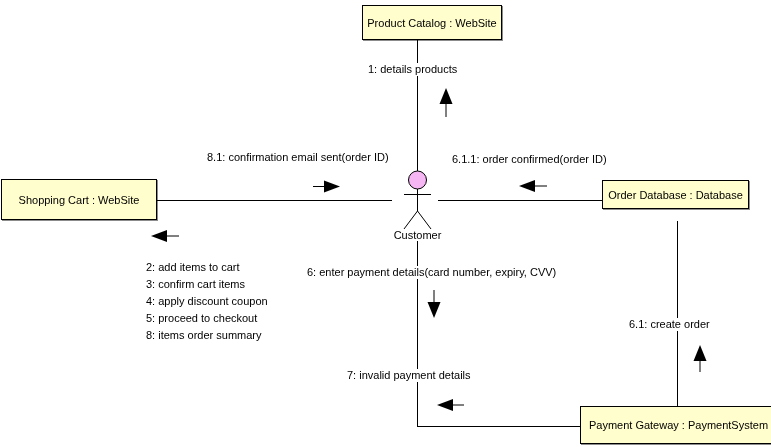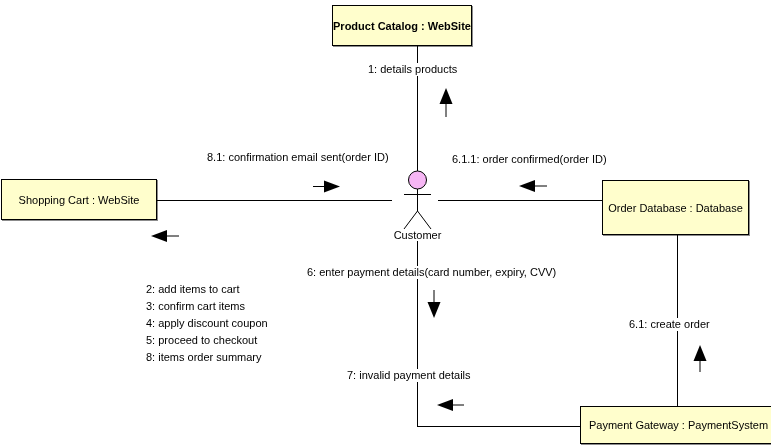--- a/index.html
+++ b/index.html
@@ -41,33 +41,32 @@
     z-index: 2;
   }
   .msg-list {
     position: absolute;
     background: #ffffff;
     color: #000000;
     font-size: 11px;
     line-height: 17px;
     white-space: nowrap;
     z-index: 2;
-    margin-top: 22px;
   }
   .actor-label {
     position: absolute;
     background: #ffffff;
     color: #000000;
     font-size: 11px;
     text-align: center;
     z-index: 2;
   }
-  #node-product-catalog { left: 332px; top: 5px;   width: 140px; height: 41px; font-weight: bold; }
+  #node-product-catalog { left: 362px; top: 5px;   width: 140px; height: 35px; }
   #node-shopping-cart   { left: 1px;   top: 179px; width: 156px; height: 41px; }
-  #node-order-database  { left: 602px; top: 180px; width: 147px; height: 55px; }
+  #node-order-database  { left: 602px; top: 180px; width: 147px; height: 29px; }
   #node-payment-gateway { left: 580px; top: 406px; width: 197px; height: 38px; }
 
   #msg-browse   { left: 366px; top: 63px;  }
   #msg-81       { left: 205px; top: 151px; }
   #msg-611      { left: 450px; top: 153px; }
   #msg-cart     { left: 146px; top: 259px; }
   #msg-6        { left: 305px; top: 266px; }
   #msg-7        { left: 345px; top: 369px; }
   #msg-61       { left: 627px; top: 318px; }
   #label-customer { left: 388px; top: 229px; width: 59px; }

